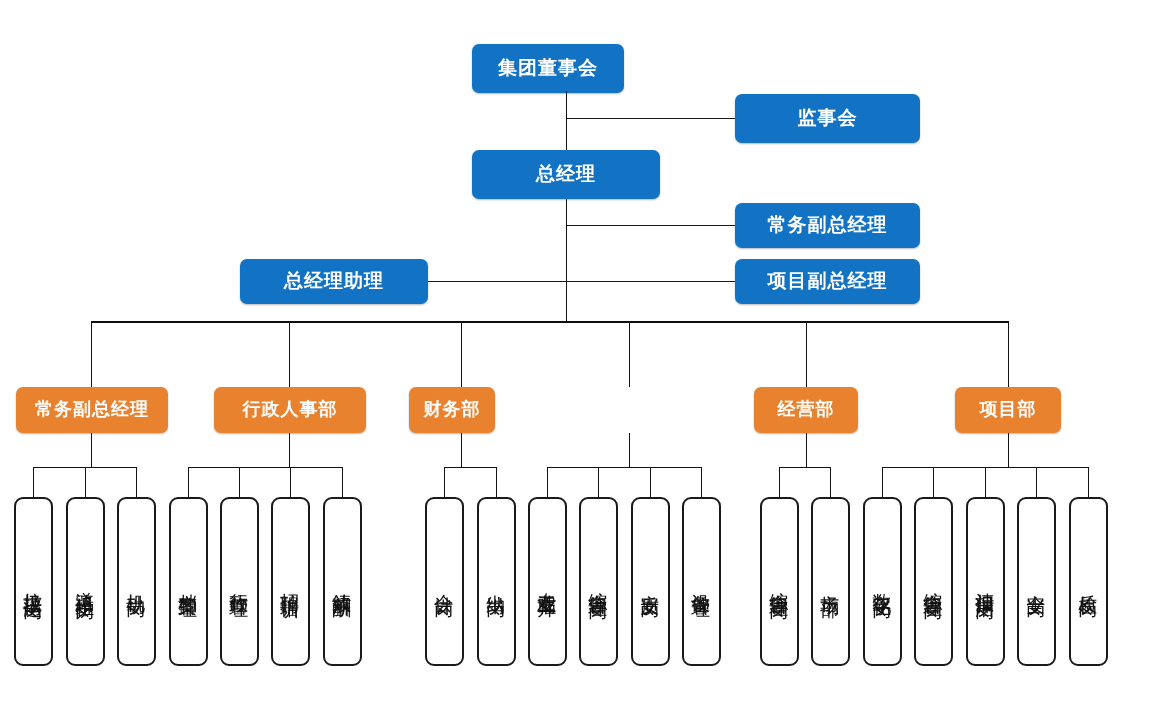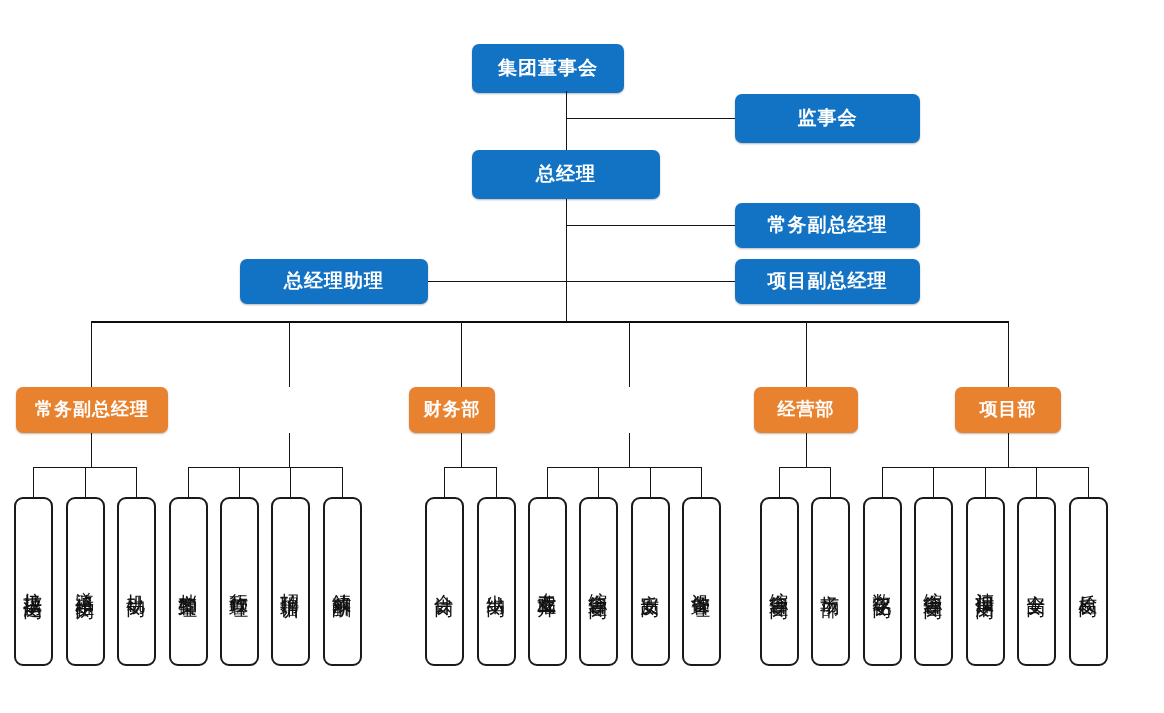--- a/index.html
+++ b/index.html
@@ -105,20 +105,21 @@
   <div class="line h thick" style="left:91px; top:321px; width:917px; height:2px;"></div>
 
   <div class="line v" style="left:91px;  top:321px; height:66px;"></div>
   <div class="line v" style="left:289px; top:321px; height:66px;"></div>
   <div class="line v" style="left:461px; top:321px; height:66px;"></div>
   <div class="line v" style="left:629px; top:321px; height:66px;"></div>
   <div class="line v" style="left:806px; top:321px; height:66px;"></div>
   <div class="line v" style="left:1008px; top:321px; height:66px;"></div>
 
   <div class="node orange" style="left:16px; top:387px; width:152px; height:46px;">常务副总经理</div>
+  <div class="node orange" style="left:214px; top:387px; width:152px; height:46px;">行政人事部</div>
   <div class="node orange" style="left:409px; top:387px; width:86px; height:46px;">财务部</div>
   <div class="node orange" style="left:955px; top:387px; width:106px; height:46px;">项目部</div>
   <div class="node orange" style="left:754px; top:387px; width:104px; height:46px;">经营部</div>
 
   <div class="line v" style="left:91px; top:433px; height:34px;"></div>
   <div class="line h" style="left:33px; top:467px; width:104px;"></div>
   <div class="line v" style="left:33px;  top:467px; height:30px;"></div>
   <div class="line v" style="left:85px;  top:467px; height:30px;"></div>
   <div class="line v" style="left:136px; top:467px; height:30px;"></div>
 

